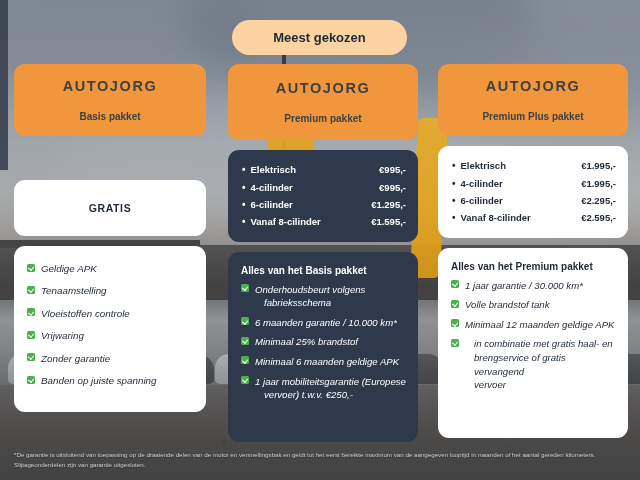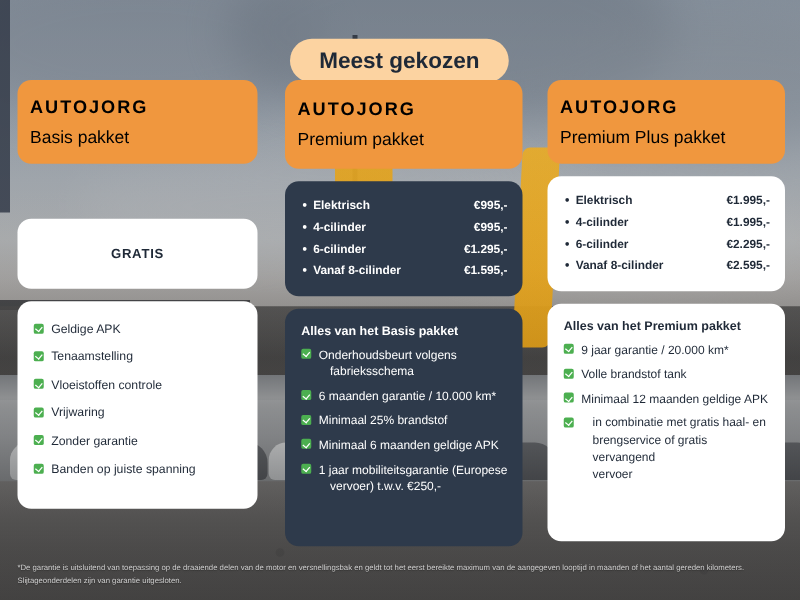--- a/index.html
+++ b/index.html
@@ -111,50 +111,51 @@
   #bg .tint {
     position:absolute; inset:0;
     background: linear-gradient(180deg, rgba(40,45,55,.10) 0%, rgba(30,35,45,.05) 45%, rgba(25,28,34,.18) 100%);
   }
 
   
   #stage { position: absolute; inset: 0; z-index: 2; }
 
   .badge {
     position: absolute;
-    left: 232px; top: 31px;
+    left: 232px; top: 20px;
     width: 175px; height: 35px;
     background: #fcd3a1;
     border-radius: 18px;
     display: flex; align-items: center; justify-content: center;
     color: #1f2937;
     font-weight: 700;
-    font-size: 18px;
+    font-size: 13px;
   }
 
   .col { position: absolute; top: 64px; }
   .col.c-left  { left: 14px;  width: 192px; }
   .col.c-mid   { left: 228px; width: 190px; }
   .col.c-right { left: 438px; width: 190px; }
 
   .head {
     border-radius: 11px;
     background: #f0973e;
     padding: 14px 10px 14px;
-    color: #000000;
+    text-align: center;
+    color: #404040;
   }
   .head .brand {
     font-size: 14.5px;
     font-weight: 700;
     letter-spacing: 1.6px;
   }
   .head .plan {
-    margin-top: 7px;
-    font-size: 14px;
-    font-weight: 400;
+    margin-top: 17px;
+    font-size: 10px;
+    font-weight: 700;
   }
   
   .c-mid .head { padding-top: 16px; padding-bottom: 16px; }
 
   .panel {
     margin-top: 10px;
     border-radius: 11px;
     background: #ffffff;
     color: #1f2937;
   }
@@ -185,21 +186,21 @@
   .panel.dark .price-row { color: #ffffff; }
   .panel:not(.dark) .price-row { color: #1f2937; }
 
   
   .features { padding: 13px 12px 16px 13px; }
   .features .ftitle {
     font-size: 10px;
     font-weight: 700;
     margin-bottom: 7px;
   }
-  .flist { list-style: none; }
+  .flist { list-style: none; font-style: italic; }
   .flist li {
     position: relative;
     padding-left: 14px;
     font-size: 9.6px;
     line-height: 1.42;
     margin-bottom: 6px;
   }
   .flist li .tick {
     position: absolute;
     left: 0; top: 1.5px;
@@ -429,21 +430,21 @@
         </div>
       </div>
     </div>
 
     <div class="panel fill">
       <div class="features">
         <div class="ftitle">Alles van het Premium pakket</div>
         <ul class="flist">
           <li>
             <span class="tick"></span>
-            <span>9 jaar garantie / 20.000 km*</span>
+            <span>1 jaar garantie / 30.000 km*</span>
           </li>
           <li>
             <span class="tick"></span>
             <span>Volle brandstof tank</span>
           </li>
           <li>
             <span class="tick"></span>
             <span>Minimaal 12 maanden geldige APK</span>
           </li>
           <li>

